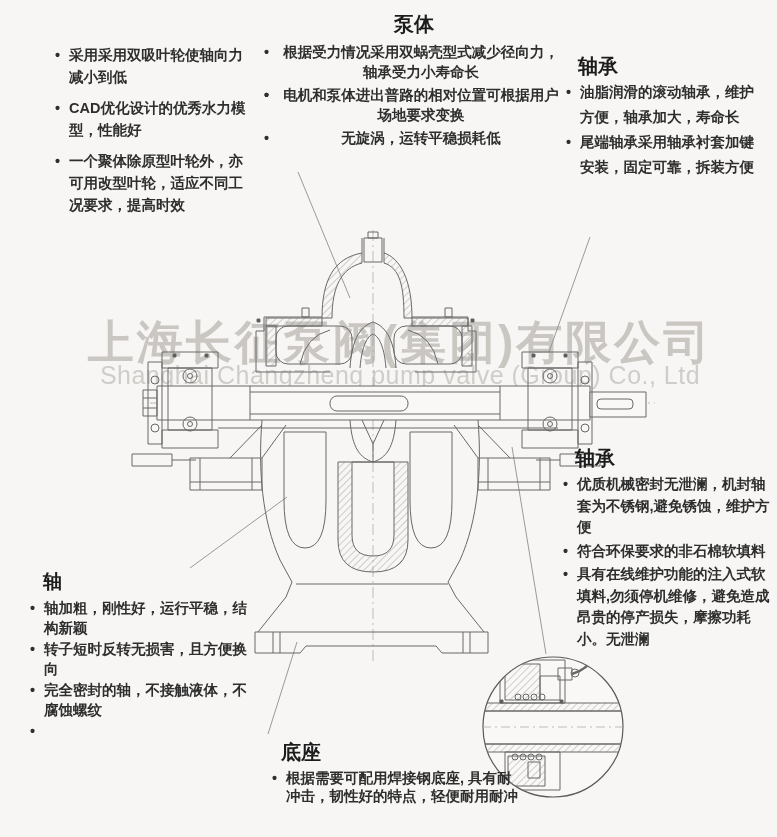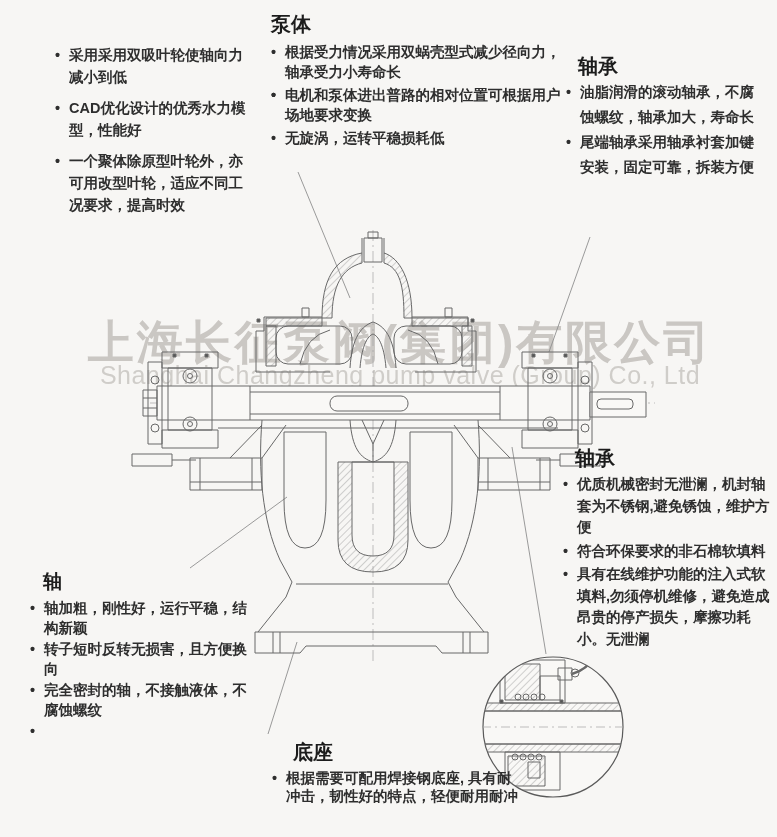--- a/index.html
+++ b/index.html
@@ -33,33 +33,33 @@
     margin:0 0 6px 0;font-size:20px;line-height:24px;font-weight:bold;color:#1c1c1c;
   }
   .sec ul{list-style:none;margin:0;padding:0;}
   .sec li{
     position:relative;padding-left:14px;
     font-size:14.5px;font-weight:600;line-height:21px;margin-bottom:6px;
   }
   .sec li .blt{position:absolute;left:0;top:0;}
   .sec-impeller{left:55px;top:44px;width:196px;}
   .sec-impeller li{margin-bottom:9px;line-height:22px;}
-  .sec-pumpbody{left:271px;top:12px;width:300px;}
+  .sec-pumpbody{left:264px;top:12px;width:300px;text-align:center;}
   .sec-pumpbody li{line-height:20px;margin-bottom:3px;}
   .sec-bearing-top{left:566px;top:54px;width:190px;}
   .sec-bearing-top h3{margin-left:12px;margin-bottom:2px;}
   .sec-bearing-top li{line-height:25px;margin-bottom:0;}
   .sec-seal{left:563px;top:446px;width:208px;}
   .sec-seal h3{margin-left:12px;margin-bottom:4px;}
   .sec-seal li{line-height:21.5px;margin-bottom:2px;}
   .sec-shaft{left:30px;top:570px;width:226px;}
   .sec-shaft h3{margin-left:13px;margin-bottom:5px;font-size:19px;}
   .sec-shaft li{line-height:19.5px;margin-bottom:2px;}
   .sec-base{left:272px;top:740px;width:248px;}
-  .sec-base h3{margin-left:21px;margin-bottom:5px;}
+  .sec-base h3{margin-left:9px;margin-bottom:5px;}
   .sec-base li{line-height:18px;}
 </style>
 </head>
 <body>
 
 <div class="page">
 
   <div class="wm-cn">上海长征泵阀(集团)有限公司</div>
   <div class="wm-en">Shanghai Changzheng pump valve (Group) Co., Ltd</div>
 
@@ -251,21 +251,21 @@
       <li><span class="blt">•</span><span>根据受力情况采用双蜗壳型式减少径向力，轴承受力小寿命长</span></li>
       <li><span class="blt">•</span></li>
       <li><span class="blt">•</span><span>电机和泵体进出普路的相对位置可根据用户场地要求变换</span></li>
       <li><span class="blt">•</span><span>无旋涡，运转平稳损耗低</span></li>
     </ul>
   </div>
 
   <div class="sec sec-bearing-top">
     <h3>轴承</h3>
     <ul>
-      <li><span class="blt">•</span><span>油脂润滑的滚动轴承，不腐蚀螺纹，轴承加大，寿命长</span></li>
+      <li><span class="blt">•</span><span>油脂润滑的滚动轴承，维护方便，轴承加大，寿命长</span></li>
       <li><span class="blt">•</span><span>尾端轴承采用轴承衬套加键安装，固定可靠，拆装方便</span></li>
     </ul>
   </div>
 
   <div class="sec sec-seal">
     <h3>轴承</h3>
     <ul>
       <li><span class="blt">•</span><span>优质机械密封无泄澜，机封轴套为不锈钢,避免锈蚀，维护方便</span></li>
       <li><span class="blt">•</span><span>符合环保要求的非石棉软填料</span></li>
       <li><span class="blt">•</span><span>具有在线维护功能的注入式软填料,勿须停机维修，避免造成昂贵的停产损失，摩擦功耗小。无泄澜</span></li>

